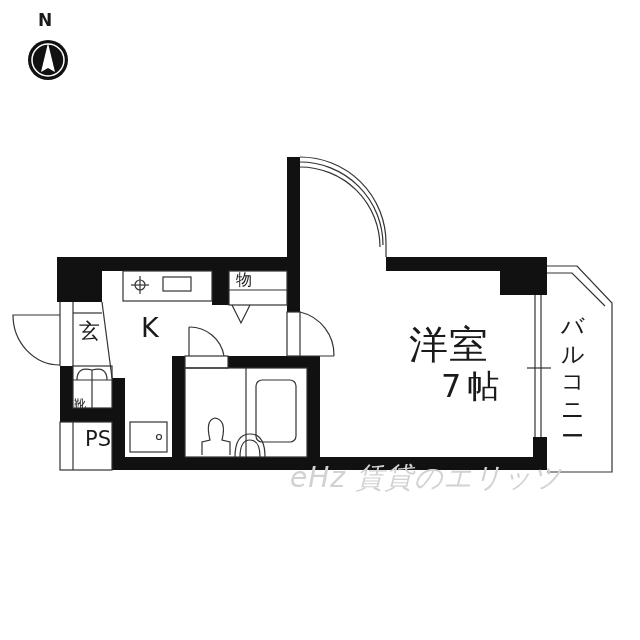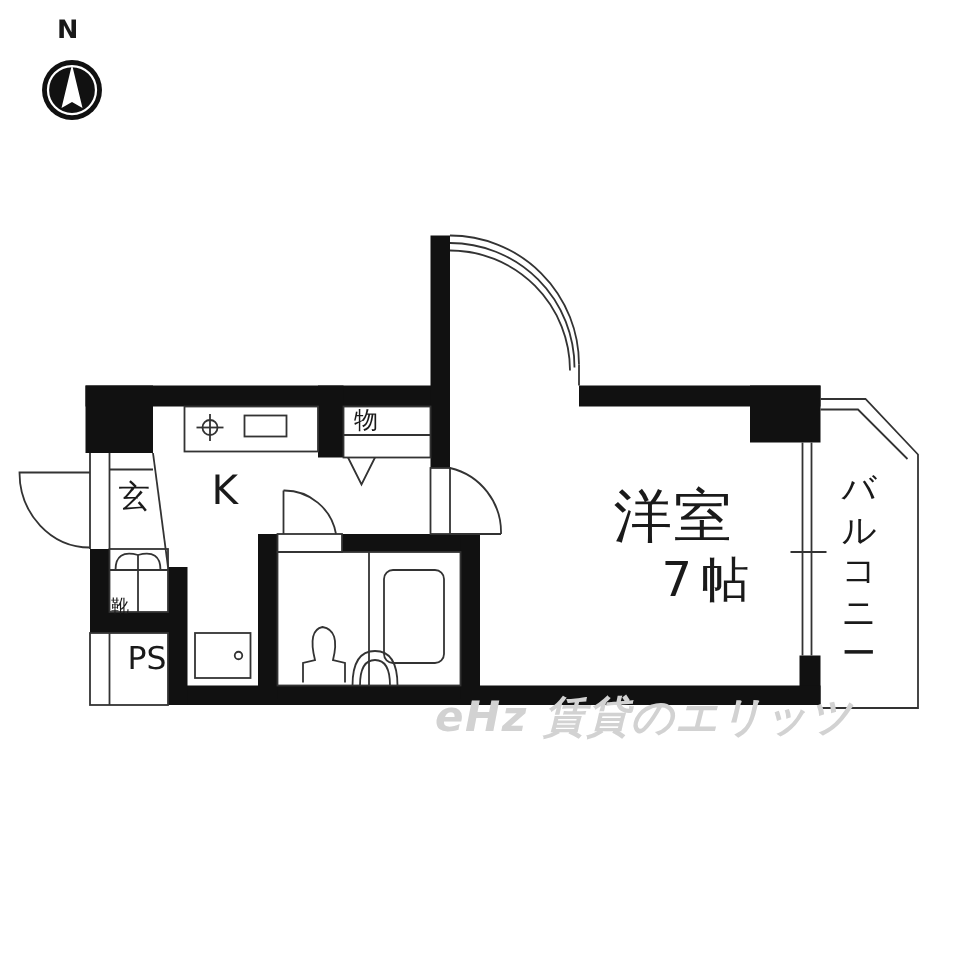--- a/index.html
+++ b/index.html
@@ -8,21 +8,21 @@
   .lbl { position:absolute; color:#1a1a1a; font-family:"DejaVu Sans", sans-serif; white-space:nowrap; line-height:1; }
   .north-letter { left:38px; top:12px; font-size:17px; font-weight:bold; }
   .k-label { left:141px; top:314px; font-size:27px; }
   .storage-label { left:236px; top:272px; font-size:16px; }
   .entrance-label { left:79px; top:321px; font-size:21px; }
   .shoe-label { left:74px; top:398px; font-size:12px; letter-spacing:-1px; }
   .ps-label { left:85px; top:429px; font-size:21px; }
   .room-name { left:409px; top:325px; font-size:39px; letter-spacing:1px; }
   .room-size { left:402px; top:370px; font-size:32px; letter-spacing:6px;margin-left:39px; }
   .balcony { left:561px; top:313px; font-size:23px; width:26px; text-align:left; line-height:1.2; white-space:normal; word-break:break-all; }
-  .watermark { left:290px; top:464px; font-size:28px; color:#d2d2d2; font-weight:bold; font-style:italic; letter-spacing:1px; }
+  .watermark { left:290px; top:464px; font-size:28px; color:#d2d2d2; font-weight:normal; font-style:italic; letter-spacing:1px; }
 </style>
 </head>
 <body>
 
 <svg width="640" height="640" viewBox="0 0 640 640">
 
   <g>
     <circle cx="48" cy="60" r="20" fill="#111"></circle>
     <circle cx="48" cy="60" r="16" fill="none" stroke="#fff" stroke-width="1.5"></circle>
     <polygon points="48,43 41,72 48,68 55,72" fill="#fff"></polygon>

